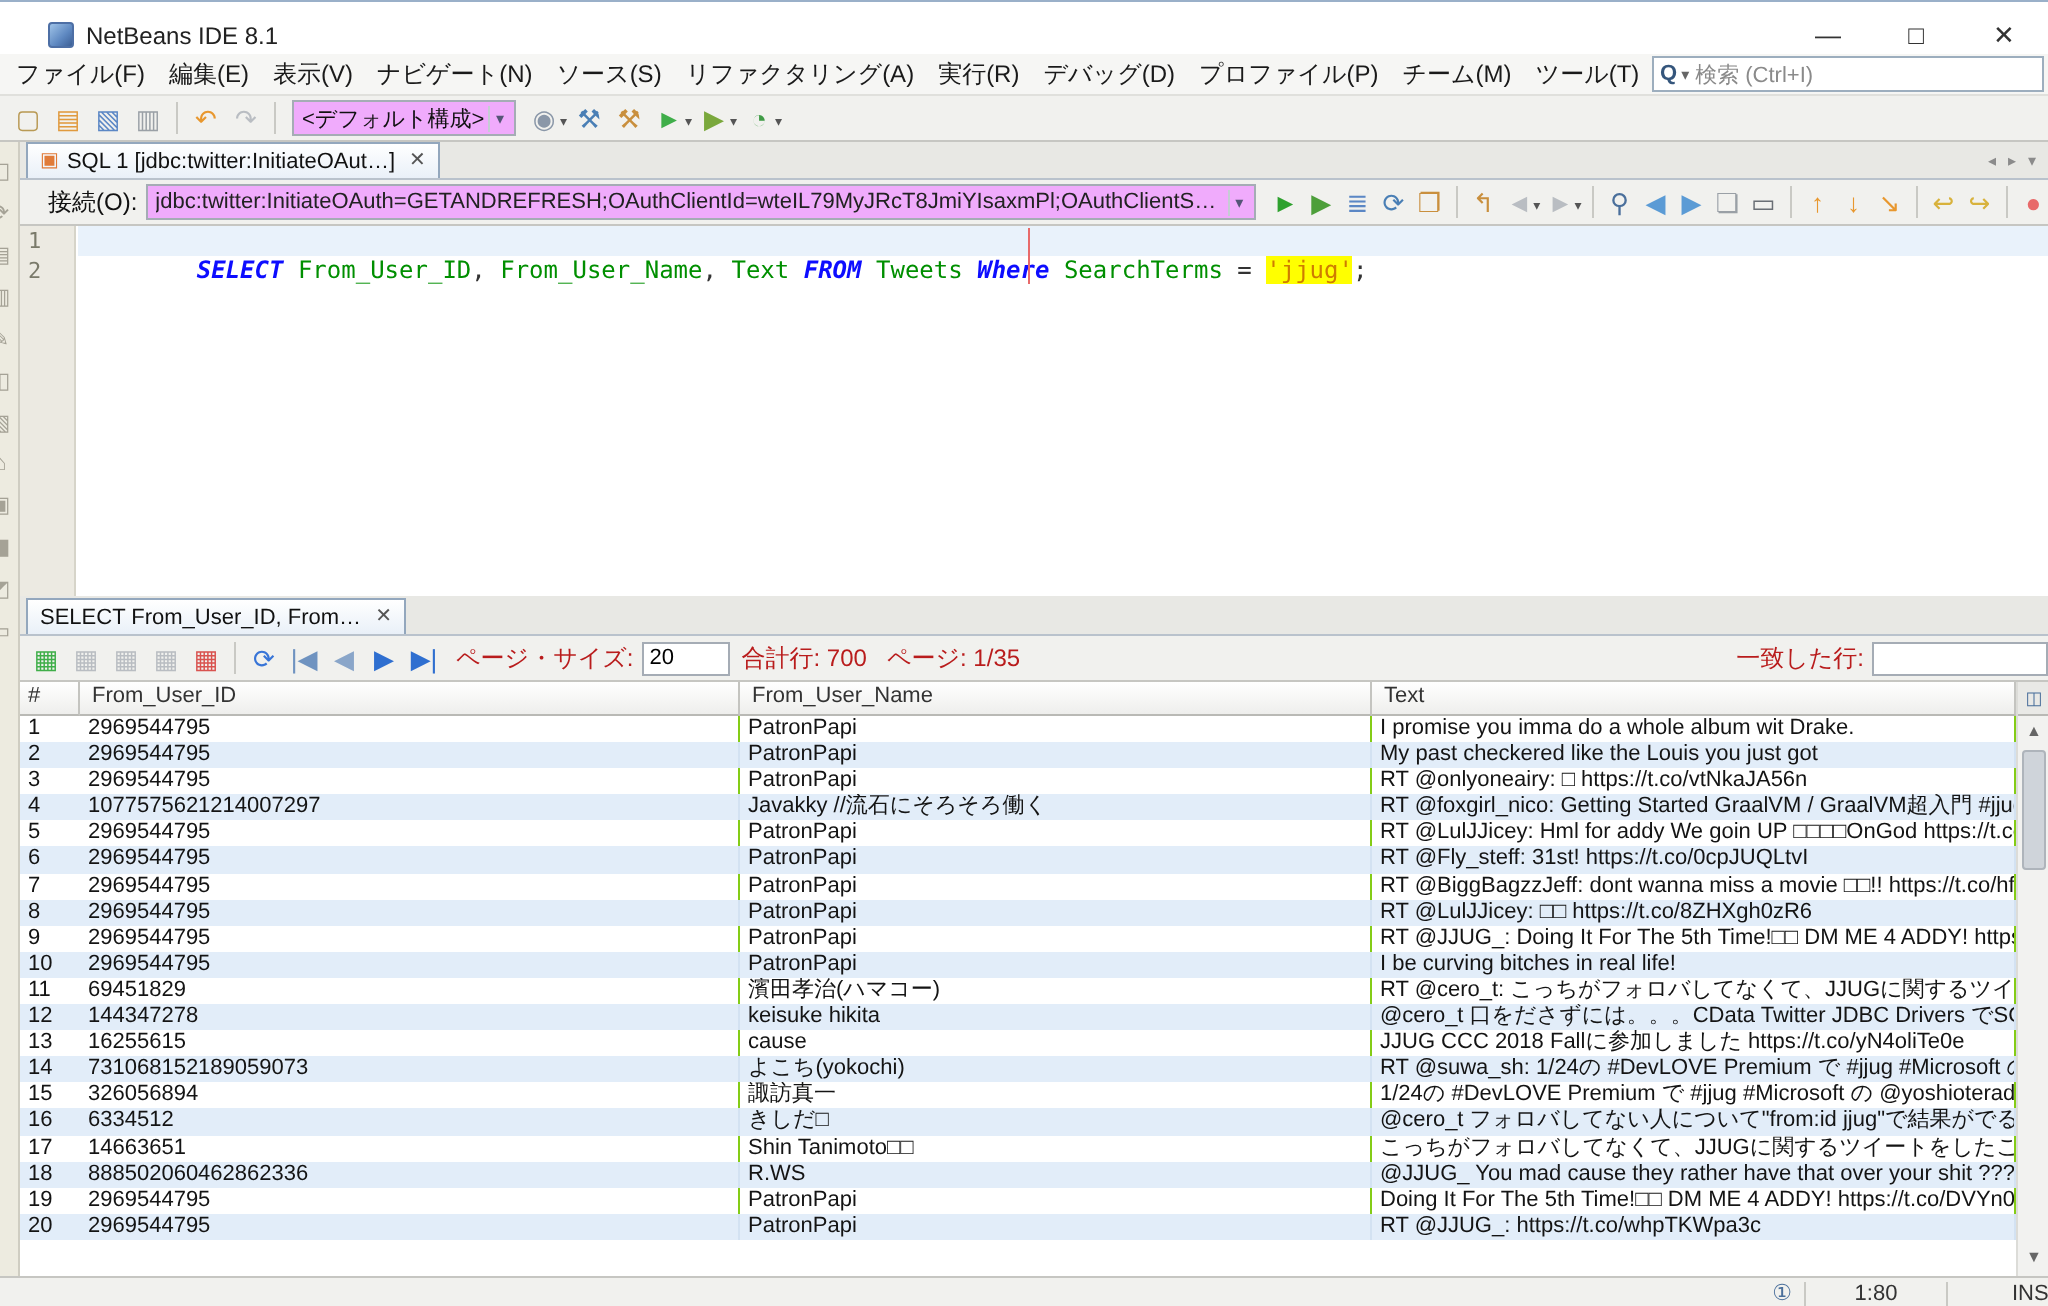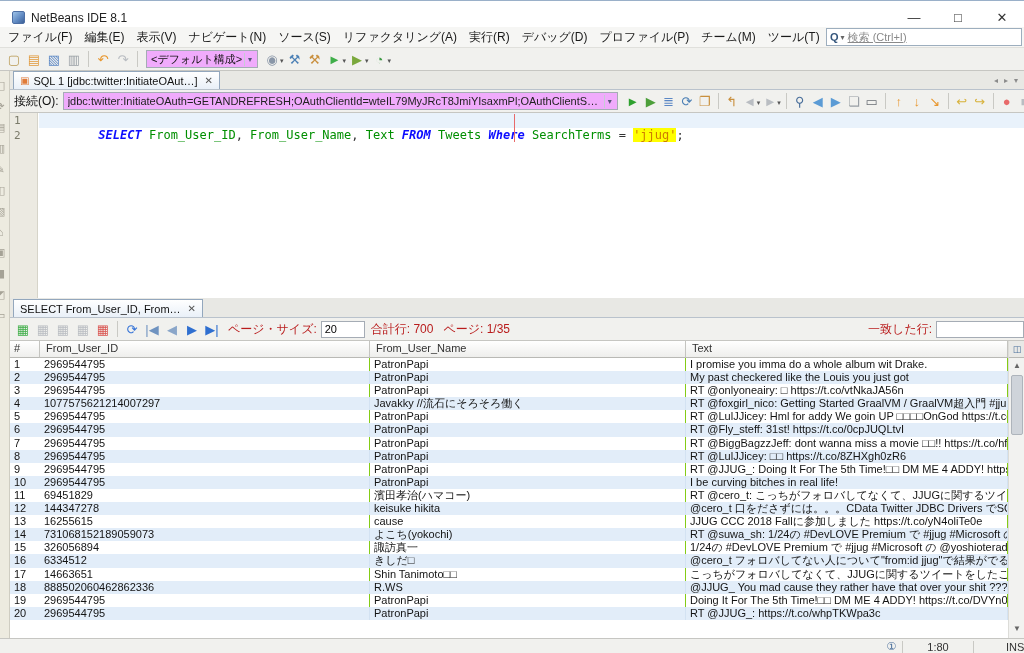--- a/index.html
+++ b/index.html
@@ -3,37 +3,37 @@
 <meta charset="utf-8">
 <style>
   * { margin:0; padding:0; box-sizing:border-box; }
   html,body { width:1024px; height:653px; overflow:hidden;
     font-family:"Liberation Sans","DejaVu Sans",sans-serif; font-size:12px; color:#111; background:#fff; }
   .abs { position:absolute; }
   #app { position:relative; width:1024px; height:653px; background:#fff; border-top:1px solid #9ab0c9; }
 
   
   #titlebar { left:0; top:4px; width:1024px; height:26px; background:#fff; border-bottom:1px solid #e3e3e3;
-    display:flex; align-items:center; padding-left:12px; }
+    display:flex; align-items:center; padding-left:24px; }
   .app-cube { width:13px; height:13px; margin-right:6px;
     background:linear-gradient(135deg,#9fc3e8 0%,#5d87c0 60%,#3c5f95 100%); border:1px solid #4d6fa5; border-radius:2px; }
   #title-text { font-size:12px; color:#222; }
   #win-controls { margin-left:auto; display:flex; align-items:center; height:100%; }
   .win-btn { width:44px; height:100%; display:flex; align-items:center; justify-content:center;
     font-size:13px; color:#333; cursor:default; }
 
   
   #menubar { left:0; top:26px; width:1024px; height:21px; background:#f6f6f4; border-bottom:1px solid #e0e0dc;
     display:flex; align-items:center; padding-left:2px; }
   .menu-item { padding:2px 6px; font-size:12px; color:#1a1a1a; white-space:nowrap; }
   #quick-search { position:absolute; right:2px; top:1px; width:196px; height:18px; background:#fff;
     border:1px solid #9daebe; display:flex; align-items:center; font-size:11px; }
   #qs-icon { color:#35567c; font-weight:bold; padding:0 2px 0 3px; font-size:11px; }
   #qs-caret { color:#666; font-size:8px; margin-right:3px; }
-  #qs-placeholder { color:#8a8a8a;text-decoration:underline; }
+  #qs-placeholder { color:#8a8a8a; }
 
   
   #toolbar { left:0; top:47px; width:1024px; height:23px; background:#f1f1ee; border-bottom:1px solid #c6c6c2;
     display:flex; align-items:center; padding-left:4px; }
   .tb-icon { width:20px; height:18px; display:inline-flex; align-items:center; justify-content:center;
     font-size:13px; line-height:1; }
   .tb-sep { width:1px; height:16px; background:#c9c9c4; margin:0 4px; }
   .dd-caret { font-size:7px; color:#555; margin:4px 1px 0 -2px; }
   .combo { height:18px; background:#f0abfc; border:1px solid #a5acb5; display:flex; align-items:center;
     font-size:11px; padding:0 2px 0 4px; }
@@ -48,21 +48,21 @@
   #tabrow1 { left:10px; top:70px; width:1014px; height:19px; background:#e8e8e4; border-bottom:1px solid #b9c2cc;
     display:flex; align-items:flex-end; }
   .tab { height:18px; display:flex; align-items:center; padding:0 6px; font-size:11px;
     background:linear-gradient(#ffffff,#e9f0f8); border:1px solid #93a7bd; border-bottom:none; margin-left:3px; }
   .tab .file-icon { color:#e07b39; font-size:10px; margin-right:4px; }
   .tab .close-x { margin-left:7px; color:#555; font-size:10px; }
   .tab-scrollers { margin-left:auto; display:flex; gap:6px; padding:0 6px 4px 0; color:#8b8b8b; font-size:8px; }
 
   
   #connrow { left:10px; top:89px; width:1014px; height:23px; background:#f1f1ee; border-bottom:1px solid #c6c6c2;
-    display:flex; align-items:center; padding-left:4px; }
+    display:flex; align-items:center; padding-left:14px; }
   #conn-label { font-size:12px; margin-right:4px; white-space:nowrap; }
   #conn-combo { width:555px; }
   #conn-combo .val { overflow:hidden; white-space:nowrap; text-overflow:ellipsis; font-size:11px; color:#222; }
   #sql-toolbar { display:flex; align-items:center; margin-left:6px; }
   #sql-toolbar .tb-icon { width:18px; }
 
   
   #editor { left:10px; top:112px; width:1014px; height:185px; background:#fff; }
   #gutter { position:absolute; left:0; top:0; width:28px; height:185px; background:#eceae2; border-right:1px solid #d6d4c9; }
   .ln { font-family:"DejaVu Sans Mono","Liberation Mono",monospace; font-size:11px; color:#7a7a6a;

